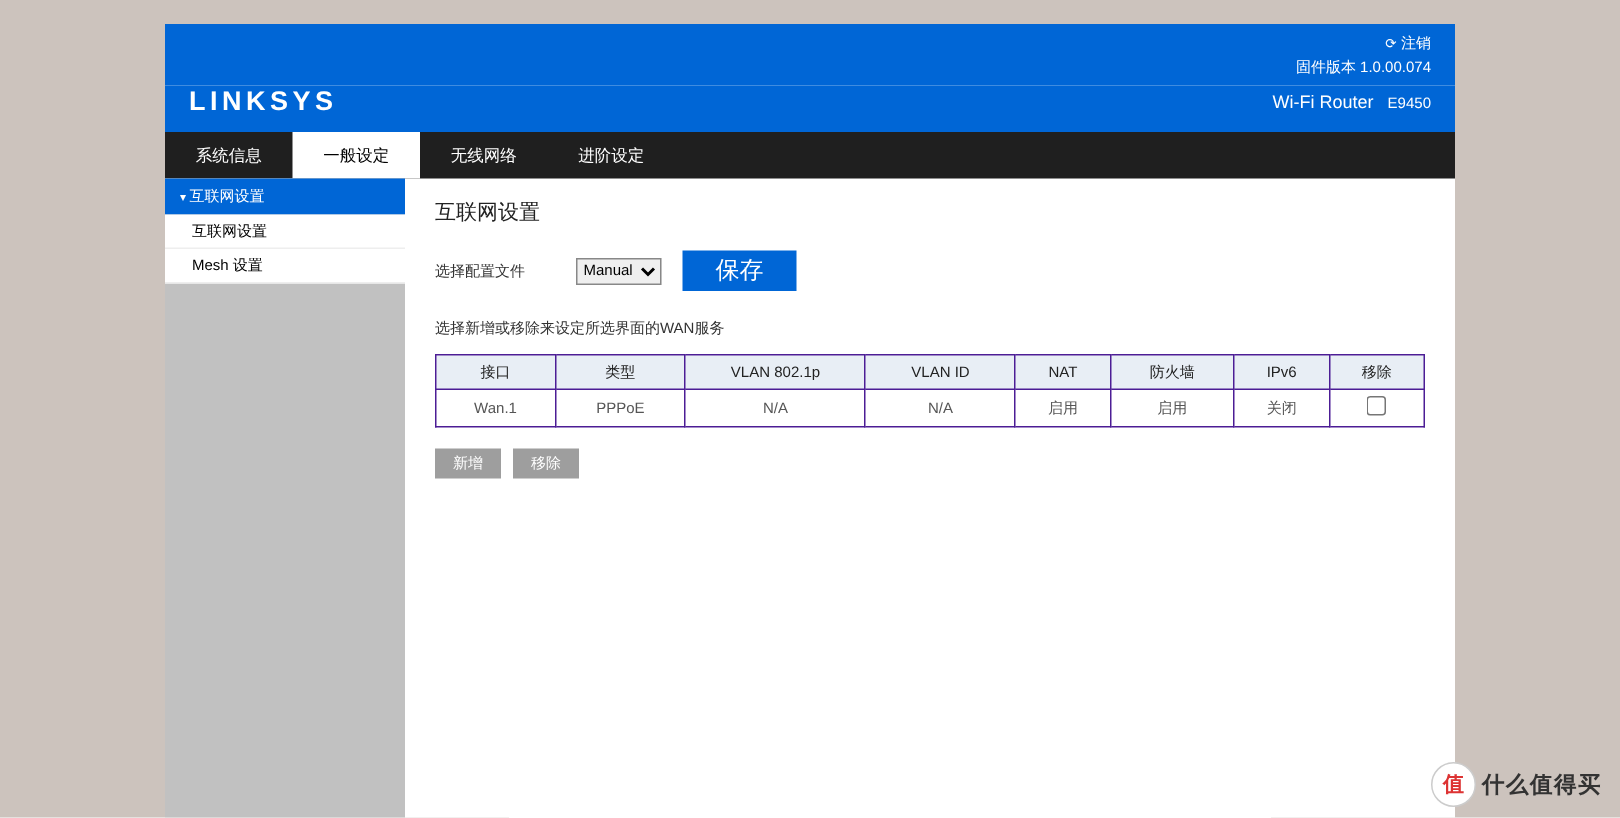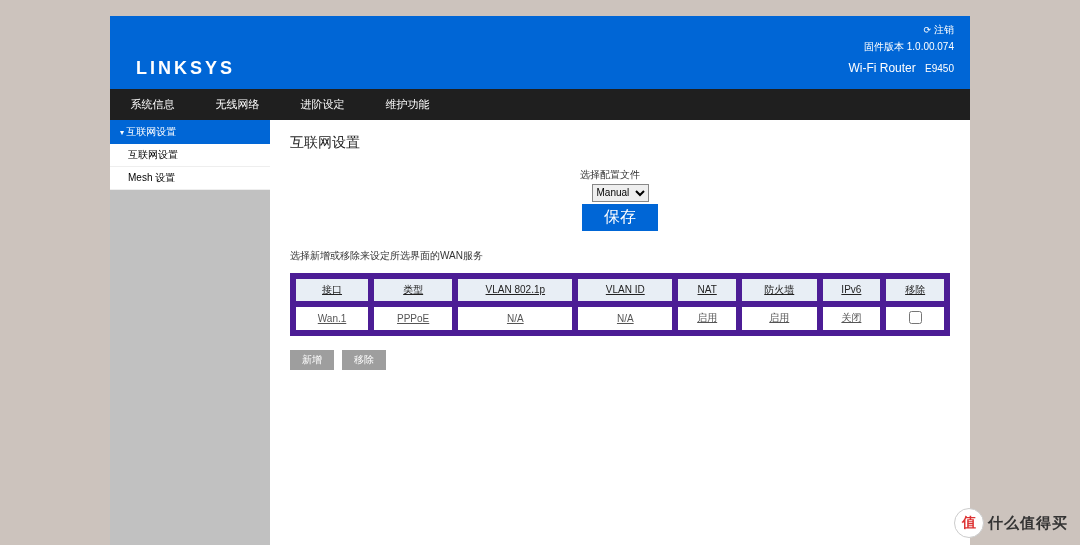--- a/index.html
+++ b/index.html
@@ -25,21 +25,21 @@
       padding: 6px 16px 4px;
       text-align: right;
       font-size: 10px;
       line-height: 1.5;
     }
     .top-bar .logout { margin-bottom: 1px; }
     .top-bar .logout-icon { display: inline-block; margin-right: 3px; font-size: 9px; }
     .brand-bar {
       background: #0066d6;
       color: #fff;
-      padding: 0 16px 10px 26px;
+      padding: 0 16px 10px 16px;
       display: flex;
       justify-content: space-between;
       align-items: center;
     }
     .logo {
       font-size: 18px;
       font-weight: bold;
       letter-spacing: 3px;
       font-family: Arial, sans-serif;
     }
@@ -85,21 +85,21 @@
       cursor: pointer;
       font-size: 10px;
     }
     .content {
       flex: 1;
       padding: 14px 20px;
       font-size: 11px;
       color: #333;
     }
     .page-title { font-size: 14px; margin-bottom: 16px; color: #222; }
-    .config-row { display: flex; align-items: center; margin-bottom: 18px; gap: 2px; flex-direction: column; }
+    .config-row { display: flex; align-items: center; margin-bottom: 18px; gap: 14px; }
     .config-label { font-size: 10px; width: 80px; }
     select {
       font-size: 10px;
       width: 57px;
       height: 18px;
       border: 1px solid #888;
     }
     .btn {
       background: #0066d6;
       color: #fff;
@@ -117,24 +117,23 @@
       cursor: pointer;
     }
     .instruct { font-size: 10px; margin-bottom: 10px; }
     table.wan {
       border-collapse: collapse;
       width: 100%;
       font-size: 10px;
       margin-bottom: 14px;
     }
     table.wan th, table.wan td {
-      border: 6px solid #4c1d95;
+      border: 1px solid #4c1d95;
       padding: 4px 6px;
       text-align: center;
-      text-decoration: underline;
     }
     table.wan th { background: #e8eef5; font-weight: normal; color: #222; }
     table.wan td { color: #555; }
     .action-row { display: flex; gap: 8px; }
     .footer {
       background: #1f1f1f;
       color: #fff;
       font-size: 9px;
       text-align: center;
       padding: 5px;
@@ -179,23 +178,23 @@
   <div class="brand-bar">
     <div class="logo">LINKSYS</div>
     <div class="product">
       <span>Wi-Fi Router</span>
       <span class="product-model">E9450</span>
     </div>
   </div>
 
   <div class="nav-tabs">
     <div class="nav-tab">系统信息</div>
+    <div class="nav-tab active">一般设定</div>
     <div class="nav-tab">无线网络</div>
     <div class="nav-tab">进阶设定</div>
-    <div class="nav-tab">维护功能</div>
   </div>
 
   <div class="body-row">
     <div class="sidebar">
       <div class="side-head">互联网设置</div>
       <div class="side-item">互联网设置</div>
       <div class="side-item">Mesh 设置</div>
     </div>
 
     <div class="content">

